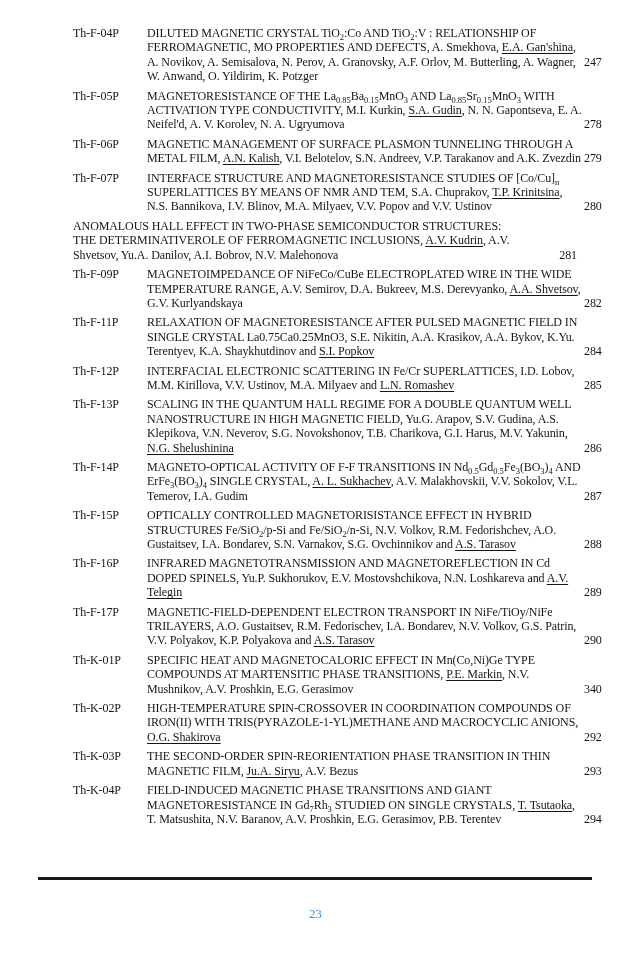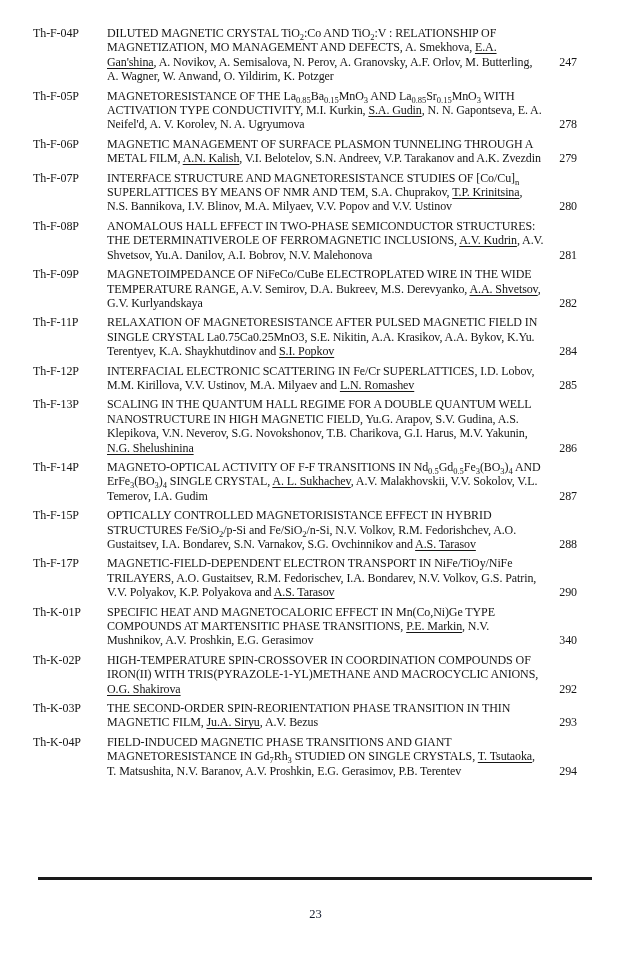--- a/index.html
+++ b/index.html
@@ -6,20 +6,21 @@
   body {
     width: 631px; height: 960px;
     background: #ffffff;
     position: relative;
     font-family: "Liberation Serif", serif;
     color: #151515;
     overflow: hidden;
   }
   .toc {
     padding: 26px 54px 0 33px;
+    margin-left: 40px;
   }
   .entry {
     display: flex;
     margin-bottom: 5px;
     font-size: 12px;
     line-height: 14.4px;
     letter-spacing: -0.1px;
   }
   .code  { width: 74px; flex: none; }
   .title { width: 437px; flex: none; }
@@ -44,31 +45,31 @@
     left: 38px; top: 877px;
     width: 554px; height: 2.5px;
     background: #1a1a1a;
   }
   .footer-page {
     position: absolute;
     left: 0; top: 907px;
     width: 631px;
     text-align: center;
     font-size: 12.5px;
-    color: #0f172a;
+    color: #3b82f6;
   }
 </style>
 </head>
 <body>
 
 <div class="page-root">
   <div id="toc" class="toc">
   <div class="entry">
     <span class="code">Th-F-04P</span>
-    <span class="title"><span>DILUTED MAGNETIC CRYSTAL TiO</span><sub>2</sub><span>:Co AND TiO</span><sub>2</sub><span>:V : RELATIONSHIP OF MAGNETIZATION, MO MANAGEMENT AND DEFECTS, A. Smekhova, </span><span class="u">E.A. Gan'shina</span><span>, A. Novikov, A. Semisalova, N. Perov, A. Granovsky, A.F. Orlov, M. Butterling, A. Wagner, W. Anwand, O. Yildirim, K. Potzger</span></span>
+    <span class="title"><span>DILUTED MAGNETIC CRYSTAL TiO</span><sub>2</sub><span>:Co AND TiO</span><sub>2</sub><span>:V : RELATIONSHIP OF FERROMAGNETIC, MO PROPERTIES AND DEFECTS, A. Smekhova, </span><span class="u">E.A. Gan'shina</span><span>, A. Novikov, A. Semisalova, N. Perov, A. Granovsky, A.F. Orlov, M. Butterling, A. Wagner, W. Anwand, O. Yildirim, K. Potzger</span></span>
     <span class="pageno" style="margin-bottom: 14.4px;">247</span>
   </div>
 
   <div class="entry">
     <span class="code">Th-F-05P</span>
     <span class="title"><span>MAGNETORESISTANCE OF THE La</span><sub>0.85</sub><span>Ba</span><sub>0.15</sub><span>MnO</span><sub>3</sub><span> AND La</span><sub>0.85</sub><span>Sr</span><sub>0.15</sub><span>MnO</span><sub>3</sub><span> WITH ACTIVATION TYPE CONDUCTIVITY, M.I. Kurkin, </span><span class="u">S.A. Gudin</span><span>, N. N. Gapontseva, E. A. Neifel'd, A. V. Korolev, N. A. Ugryumova</span></span>
     <span class="pageno">278</span>
   </div>
 
   <div class="entry">
@@ -77,21 +78,20 @@
     <span class="pageno">279</span>
   </div>
 
   <div class="entry">
     <span class="code">Th-F-07P</span>
     <span class="title"><span>INTERFACE STRUCTURE AND MAGNETORESISTANCE STUDIES OF [Co/Cu]</span><sub>n</sub><span> SUPERLATTICES BY MEANS OF NMR AND TEM, S.A. Chuprakov, </span><span class="u">T.P. Krinitsina</span><span>, N.S. Bannikova, I.V. Blinov, M.A. Milyaev, V.V. Popov and V.V. Ustinov</span></span>
     <span class="pageno">280</span>
   </div>
 
   <div class="entry">
-    <span class="code">Th-F-08P</span>
     <span class="title"><span>ANOMALOUS HALL EFFECT IN TWO-PHASE SEMICONDUCTOR STRUCTURES: THE DETERMINATIVEROLE OF FERROMAGNETIC INCLUSIONS, </span><span class="u">A.V. Kudrin</span><span>, A.V. Shvetsov, Yu.A. Danilov, A.I. Bobrov, N.V. Malehonova</span></span>
     <span class="pageno">281</span>
   </div>
 
   <div class="entry">
     <span class="code">Th-F-09P</span>
     <span class="title"><span>MAGNETOIMPEDANCE OF NiFeCo/CuBe ELECTROPLATED WIRE IN THE WIDE TEMPERATURE RANGE, A.V. Semirov, D.A. Bukreev, M.S. Derevyanko, </span><span class="u">A.A. Shvetsov</span><span>, G.V. Kurlyandskaya</span></span>
     <span class="pageno">282</span>
   </div>
 
@@ -119,20 +119,25 @@
     <span class="title"><span>MAGNETO-OPTICAL ACTIVITY OF F-F TRANSITIONS IN Nd</span><sub>0.5</sub><span>Gd</span><sub>0.5</sub><span>Fe</span><sub>3</sub><span>(BO</span><sub>3</sub><span>)</span><sub>4</sub><span> AND ErFe</span><sub>3</sub><span>(BO</span><sub>3</sub><span>)</span><sub>4</sub><span> SINGLE CRYSTAL, </span><span class="u">A. L. Sukhachev</span><span>, A.V. Malakhovskii, V.V. Sokolov, V.L. Temerov, I.A. Gudim</span></span>
     <span class="pageno">287</span>
   </div>
 
   <div class="entry">
     <span class="code">Th-F-15P</span>
     <span class="title"><span>OPTICALLY CONTROLLED MAGNETORISISTANCE EFFECT IN HYBRID STRUCTURES Fe/SiO</span><sub>2</sub><span>/p-Si and Fe/SiO</span><sub>2</sub><span>/n-Si, N.V. Volkov, R.M. Fedorishchev, A.O. Gustaitsev, I.A. Bondarev, S.N. Varnakov, S.G. Ovchinnikov and </span><span class="u">A.S. Tarasov</span></span>
     <span class="pageno">288</span>
   </div>
 
+  <div class="entry">
+    <span class="code">Th-F-16P</span>
+    <span class="title"><span>INFRARED MAGNETOTRANSMISSION AND MAGNETOREFLECTION IN Cd DOPED SPINELS, Yu.P. Sukhorukov, E.V. Mostovshchikova, N.N. Loshkareva and </span><span class="u">A.V. Telegin</span></span>
+    <span class="pageno">289</span>
+  </div>
 
   <div class="entry">
     <span class="code">Th-F-17P</span>
     <span class="title"><span>MAGNETIC-FIELD-DEPENDENT ELECTRON TRANSPORT IN NiFe/TiOy/NiFe TRILAYERS, A.O. Gustaitsev, R.M. Fedorischev, I.A. Bondarev, N.V. Volkov, G.S. Patrin, V.V. Polyakov, K.P. Polyakova and </span><span class="u">A.S. Tarasov</span></span>
     <span class="pageno">290</span>
   </div>
 
   <div class="entry">
     <span class="code">Th-K-01P</span>
     <span class="title"><span>SPECIFIC HEAT AND MAGNETOCALORIC EFFECT IN Mn(Co,Ni)Ge TYPE COMPOUNDS AT MARTENSITIC PHASE TRANSITIONS, </span><span class="u">P.E. Markin</span><span>, N.V. Mushnikov, A.V. Proshkin, E.G. Gerasimov</span></span>

